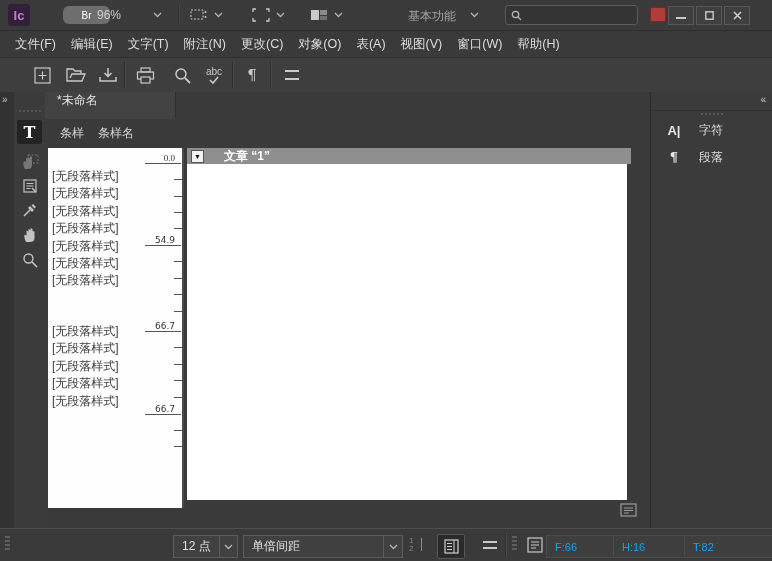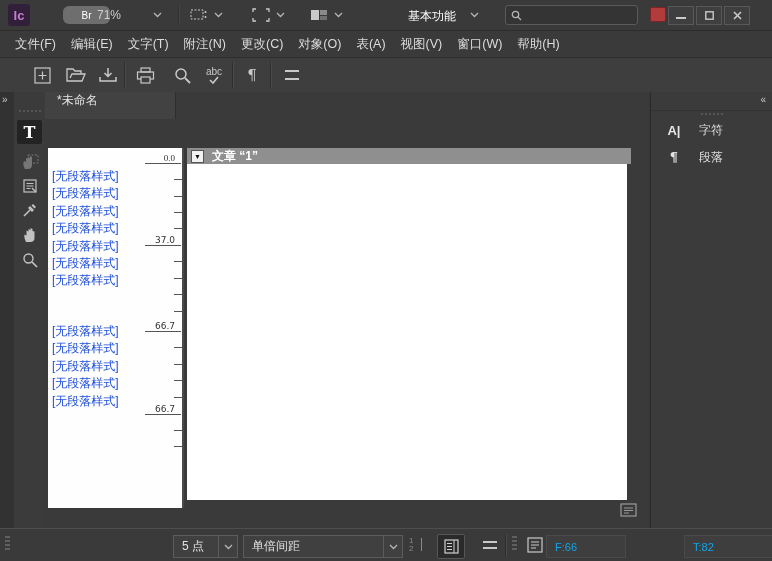--- a/index.html
+++ b/index.html
@@ -17,21 +17,21 @@
   .titlebar{position:absolute;left:0;top:0;width:772px;height:30px;background:#3a3a3a;border-bottom:1px solid #2c2c2c}
   .logo{left:8px;top:4px;width:22px;height:22px;background:#32203a;border-radius:3px;
         color:#c87bd0;font-weight:bold;font-size:13px;display:flex;align-items:center;justify-content:center}
   .br-btn{left:63px;top:6px;width:47px;height:18px;background:#6e6e6e;border-radius:6px;color:#fff;
         font-size:10px;display:flex;align-items:center;justify-content:center;cursor:default}
   .zoom-txt{left:97px;top:8px;color:#cfcfcf}
   .chev{width:9px;height:6px}
   .tb-chev{top:12px}
   .tb-icon{top:8px;height:14px;display:flex;align-items:center}
   .tb-sep{top:5px;width:1px;height:20px;background:#313131;border-right:1px solid #454545}
-  .ws-txt{left:408px;top:8px;color:#ffffff}
+  .ws-txt{left:408px;top:8px;color:#a3a3a3}
   .searchbox{left:505px;top:5px;width:126px;height:18px;background:#343434;border:1px solid #5a5a5a;border-radius:3px;
         display:flex;align-items:center;padding-left:5px;gap:4px}
   .red-ind{left:650px;top:7px;width:14px;height:13px;background:#b23b3b;border:1px solid #7e2424;border-radius:2px}
   .winbtn{top:6px;width:24px;height:17px;border:1px solid #585858;display:flex;align-items:center;justify-content:center;color:#bdbdbd;background:#3f3f3f}
 
   
   .menubar{position:absolute;left:0;top:31px;width:772px;height:26px;background:#3a3a3a;border-bottom:1px solid #2e2e2e;
         display:flex;align-items:center;padding-left:14px;gap:13px;color:#dcdcdc;font-size:12.5px}
   .menu-item{padding:2px 1px;white-space:nowrap;cursor:default}
 
@@ -54,27 +54,27 @@
   .tool.selected{background:#232323;border-radius:2px}
   .tool.dim{color:#8a8a8a;opacity:.75}
   .type-letter{font-family:"DejaVu Serif","Liberation Serif",serif;font-size:16px;color:#fff;font-weight:bold}
 
   .docarea{left:45px;top:0;width:604px;height:436px;background:#3a3a3a}
   .doctab{left:0;top:0;width:118px;height:27px;background:#424242;border-right:1px solid #2e2e2e;
         display:flex;align-items:flex-start;padding-left:12px;color:#e4e4e4}
   .viewtabs{left:0;top:27px;width:604px;height:28px;display:flex;align-items:center;padding-left:15px;gap:14px;color:#d6d6d6}
   .galley{left:3px;top:56px;width:136px;height:360px;background:#fefefe}
   .ruler-line{position:absolute;right:0;top:0;width:2px;height:360px;background:#4a4a4a}
-  .ps-group{position:absolute;left:4px;right:30px;color:#1d4ed8}
+  .ps-group{position:absolute;left:4px;right:30px;color:#404040}
   .ps-entry{height:17.4px;line-height:17.4px;font-size:12px;white-space:nowrap}
   .tick{position:absolute;right:2px;width:8px;height:1px;background:#555}
   .rlabel{position:absolute;right:3px;width:30px;text-align:right;padding-right:6px;border-bottom:1px solid #555;
         font-size:9px;line-height:10px;color:#333;font-family:"DejaVu Sans",sans-serif}
 
-  .story-header{left:142px;top:56px;width:440px;height:16px;background:#8f8f8f;display:flex;align-items:center;gap:8px;padding-left:4px}
+  .story-header{left:142px;top:56px;width:440px;height:16px;background:#8f8f8f;display:flex;align-items:center;gap:20px;padding-left:4px}
   .collapse-box{width:11px;height:11px;background:#f2f2f2;border:1px solid #555;display:flex;align-items:center;justify-content:center}
   .collapse-box span{font-size:7px;color:#111;line-height:1}
   .story-title{color:#fff;font-weight:bold;font-size:12px}
   .story-body{left:142px;top:72px;width:440px;height:336px;background:#fff}
   .overset-btn{left:575px;top:411px;width:17px;height:14px}
 
   .rightdock{left:650px;top:0;width:122px;height:436px;background:#3b3b3b;border-left:1px solid #2a2a2a}
   .dock-head{left:0;top:0;width:122px;height:18px;border-bottom:1px solid #313131}
   .dock-chev{right:8px;top:2px;font-size:10px;color:#c9c9c9;letter-spacing:-1px}
   .dock-item{left:0;width:122px;height:22px;display:flex;align-items:center;gap:14px;padding-left:12px;color:#dedede}
@@ -94,21 +94,21 @@
         padding:0 8px;color:#0ea5e9;font-size:11px}
   .linenum-ic{left:408px;top:8px;width:14px;height:16px;color:#8a8a8a;font-size:8px;line-height:8px}
   .linenum-ic b{position:absolute;right:0;top:1px;width:1px;height:13px;background:#8a8a8a}
 </style>
 </head>
 <body>
 
 <div class="titlebar">
   <div class="abs logo">Ic</div>
   <div class="abs br-btn">Br</div>
-  <div class="abs zoom-txt">71%</div>
+  <div class="abs zoom-txt">96%</div>
   <div class="abs tb-chev" style="left:153px">
     <svg class="chev" viewBox="0 0 9 6">
         <polyline points="1,1 4.5,4.5 8,1" fill="none" stroke="#b5b5b5" stroke-width="1.3"></polyline>
       </svg>
   </div>
 
   <div class="abs tb-sep" style="left:178px"></div>
 
   <div class="abs tb-icon" style="left:190px">
     <svg width="18" height="14" viewBox="0 0 18 14">
@@ -293,20 +293,24 @@
       <svg width="16" height="16" viewBox="0 0 16 16">
         <circle cx="6.5" cy="6.5" r="4.5" fill="none" stroke="#c2c2c2" stroke-width="1.4"></circle>
         <line x1="10" y1="10" x2="15" y2="15" stroke="#c2c2c2" stroke-width="1.7"></line>
       </svg>
     </div>
   </div>
 
   <div class="abs docarea">
     <div class="abs doctab">
       <span>*未命名</span>
+    </div>
+    <div class="abs viewtabs">
+      <span>条样</span>
+      <span>条样名</span>
     </div>
 
     <div class="abs galley" id="galley">
       <div class="ps-group" id="psg1" style="top:20px">
           <div class="ps-entry">[无段落样式]</div>
           <div class="ps-entry">[无段落样式]</div>
           <div class="ps-entry">[无段落样式]</div>
           <div class="ps-entry">[无段落样式]</div>
           <div class="ps-entry">[无段落样式]</div>
           <div class="ps-entry">[无段落样式]</div>
@@ -328,21 +332,21 @@
           <div class="tick" style="top: 130px;"></div>
           <div class="tick" style="top: 146px;"></div>
           <div class="tick" style="top: 163px;"></div>
           <div class="tick" style="top: 199px;"></div>
           <div class="tick" style="top: 216px;"></div>
           <div class="tick" style="top: 232px;"></div>
           <div class="tick" style="top: 249px;"></div>
           <div class="tick" style="top: 282px;"></div>
           <div class="tick" style="top: 298px;"></div>
           <div class="rlabel" style="top: 5px; font-family: Liberation Serif, serif;">0.0</div>
-          <div class="rlabel" style="top: 87px;">37.0</div>
+          <div class="rlabel" style="top: 87px;">54.9</div>
           <div class="rlabel" style="top: 173px;">66.7</div>
           <div class="rlabel" style="top: 256px;">66.7</div>
         </div>
       <div class="ruler-line"></div>
     </div>
 
     <div class="abs story-header">
       <span class="collapse-box">
           <span>▼</span>
         </span>
@@ -383,21 +387,21 @@
 
 <div class="statusbar">
   <div class="abs vgrip" style="left:5px">
       <i></i>
       <i></i>
       <i></i>
       <i></i>
     </div>
 
   <div class="abs sel" style="left:173px;width:63px">
-    <span class="sel-label">5 点</span>
+    <span class="sel-label">12 点</span>
     <span class="sel-chevcell">
       <svg class="chev" viewBox="0 0 9 6">
           <polyline points="1,1 4.5,4.5 8,1" fill="none" stroke="#b5b5b5" stroke-width="1.3"></polyline>
         </svg>
     </span>
   </div>
   <div class="abs sel" style="left:243px;width:158px">
     <span class="sel-label">单倍间距</span>
     <span class="sel-chevcell">
       <svg class="chev" viewBox="0 0 9 6">
@@ -434,14 +438,15 @@
     </div>
 
   <div class="abs" style="left:527px;top:8px">
     <svg width="16" height="16" viewBox="0 0 16 16">
       <rect x="1" y="1" width="14" height="14" fill="none" stroke="#c9c9c9" stroke-width="1.2"></rect>
       <path d="M4 5 H12 M4 8 H12 M4 11 H9" stroke="#c9c9c9" stroke-width="1"></path>
     </svg>
   </div>
 
   <div class="abs counter" style="left:546px;width:62px">F:66</div>
+  <div class="abs counter" style="left:613px;width:65px">H:16</div>
   <div class="abs counter" style="left:684px;width:76px">T:82</div>
 </div>
 
 </body></html>

